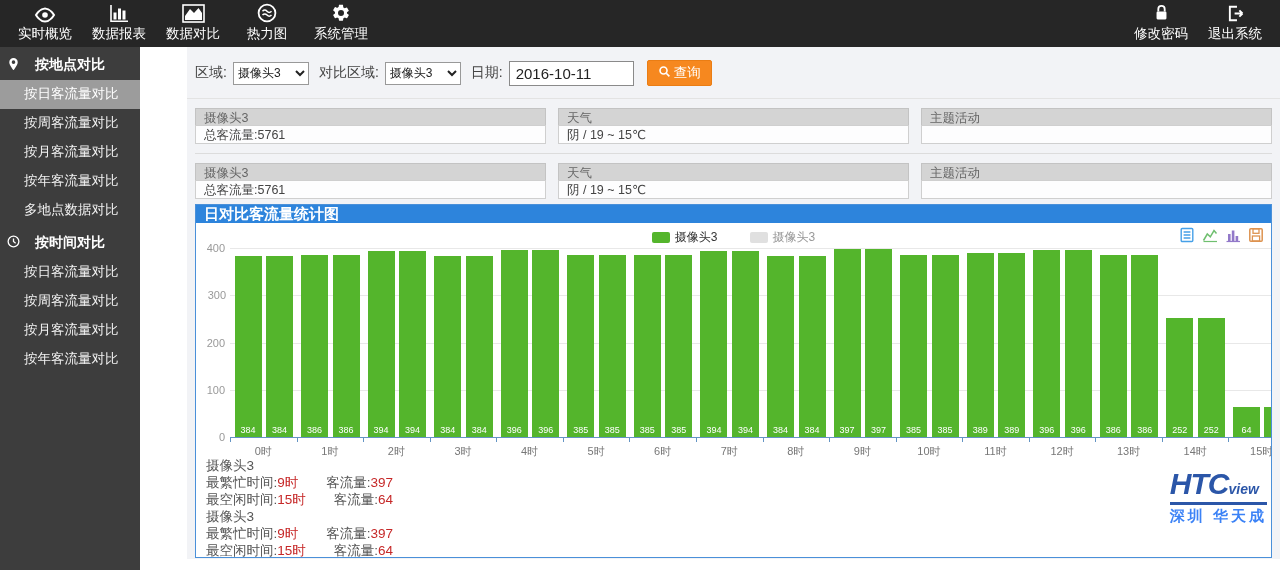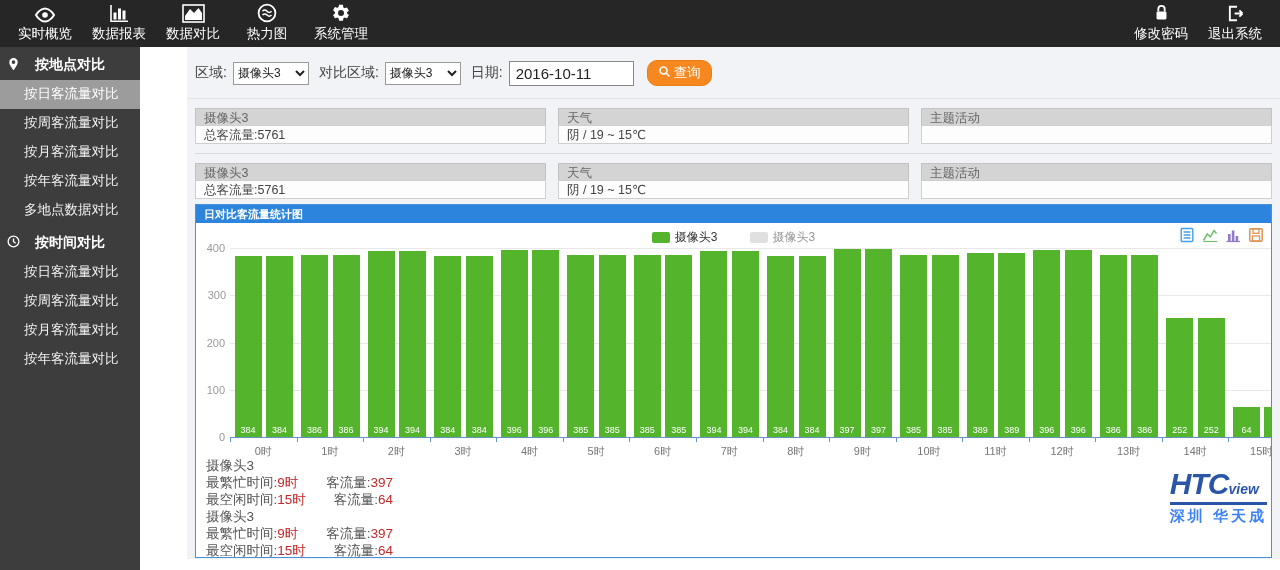--- a/index.html
+++ b/index.html
@@ -22,31 +22,31 @@
   .sidebar { position:absolute; top:47px; left:0; width:140px; bottom:0; background:#3d3d3d; color:#fff; }
   .side-title { display:flex; align-items:center; gap:15px; padding:9px 4px 6px 7px; font-size:14px; font-weight:bold; white-space:nowrap; }
   .side-item { padding:5px 0 6px 24px; font-size:13.5px; cursor:pointer; white-space:nowrap; color:#f2f2f2; }
   .side-item.active { background:#9c9c9c; color:#fff; }
   
   .content { position:absolute; top:47px; left:140px; right:0; bottom:0; background:#f2f3f6;margin-left:47px; }
   .filter-bar { display:flex; align-items:center; gap:6px; padding:13px 8px 12px 8px; font-size:14px; color:#444; border-bottom:1px solid #e3e3e3; }
   .f-label { white-space:nowrap; }
   .f-select { width:76px; height:23px; font-size:12px; border:1px solid #999; background:#fff; color:#222; margin-right:4px; }
   .f-date { width:125px; height:25px; border:1px solid #8a8a8a; font-size:15px; padding:0 6px; color:#222; margin-right:7px; }
-  .f-search { display:flex; align-items:center; gap:3px; background:#f6881f; border:1px solid #ea7d14; border-radius:10px; color:#fff; font-size:13.5px; height:26px; padding:0 10px; cursor:pointer; }
+  .f-search { display:flex; align-items:center; gap:3px; background:#f6881f; border:1px solid #ea7d14; border-radius:2px; color:#fff; font-size:13.5px; height:26px; padding:0 10px; cursor:pointer; }
   
   .info-area { padding:9px 8px 0 8px; }
   .info-row { display:flex; gap:12px; }
   .info-box { flex:1; }
   .box-head { background:#d4d4d4; border:1px solid #c3c3c3; border-bottom:0; font-size:12.5px; color:#666; padding:1px 8px 0; height:17px; }
   .box-body { background:#fdfdfe; border:1px solid #cfcfcf; font-size:12.5px; color:#444; padding:1px 8px 0; height:19px; }
   .info-divider { height:1px; background:#dcdcdc; margin:9px 0; }
   
   .panel { margin:5px 8px 0; border:1px solid #4a90d9; background:#fff; height:354px; }
-  .panel-title { background:#2d84dc; color:#fff; font-size:11px; font-weight:bold; height:18px; line-height:18px; padding:0 8px; }
+  .panel-title { background:#2d84dc; color:#fff; font-size:15px; font-weight:bold; height:18px; line-height:18px; padding:0 8px; }
   .panel-body { position:relative; height:334px; overflow:hidden; }
   .legend { position:absolute; top:6px; left:0; right:0; display:flex; justify-content:center; gap:32px; }
   .legend-item { display:flex; align-items:center; gap:5px; font-size:12px; cursor:pointer; }
   .legend-swatch { width:18px; height:11px; border-radius:2px; }
   .toolbox { position:absolute; top:4px; right:7px; display:flex; gap:7px; }
   .tool { width:16px; height:16px; cursor:pointer; }
   .chart { position:absolute; left:0; top:0; right:0; height:262px; }
   .y-label { position:absolute; width:27px; text-align:right; font-size:11px; color:#999; }
   .gridline { position:absolute; height:1px; background:#e8e8e8; }
   .axis-line { position:absolute; height:1px; background:#6494c4; }

